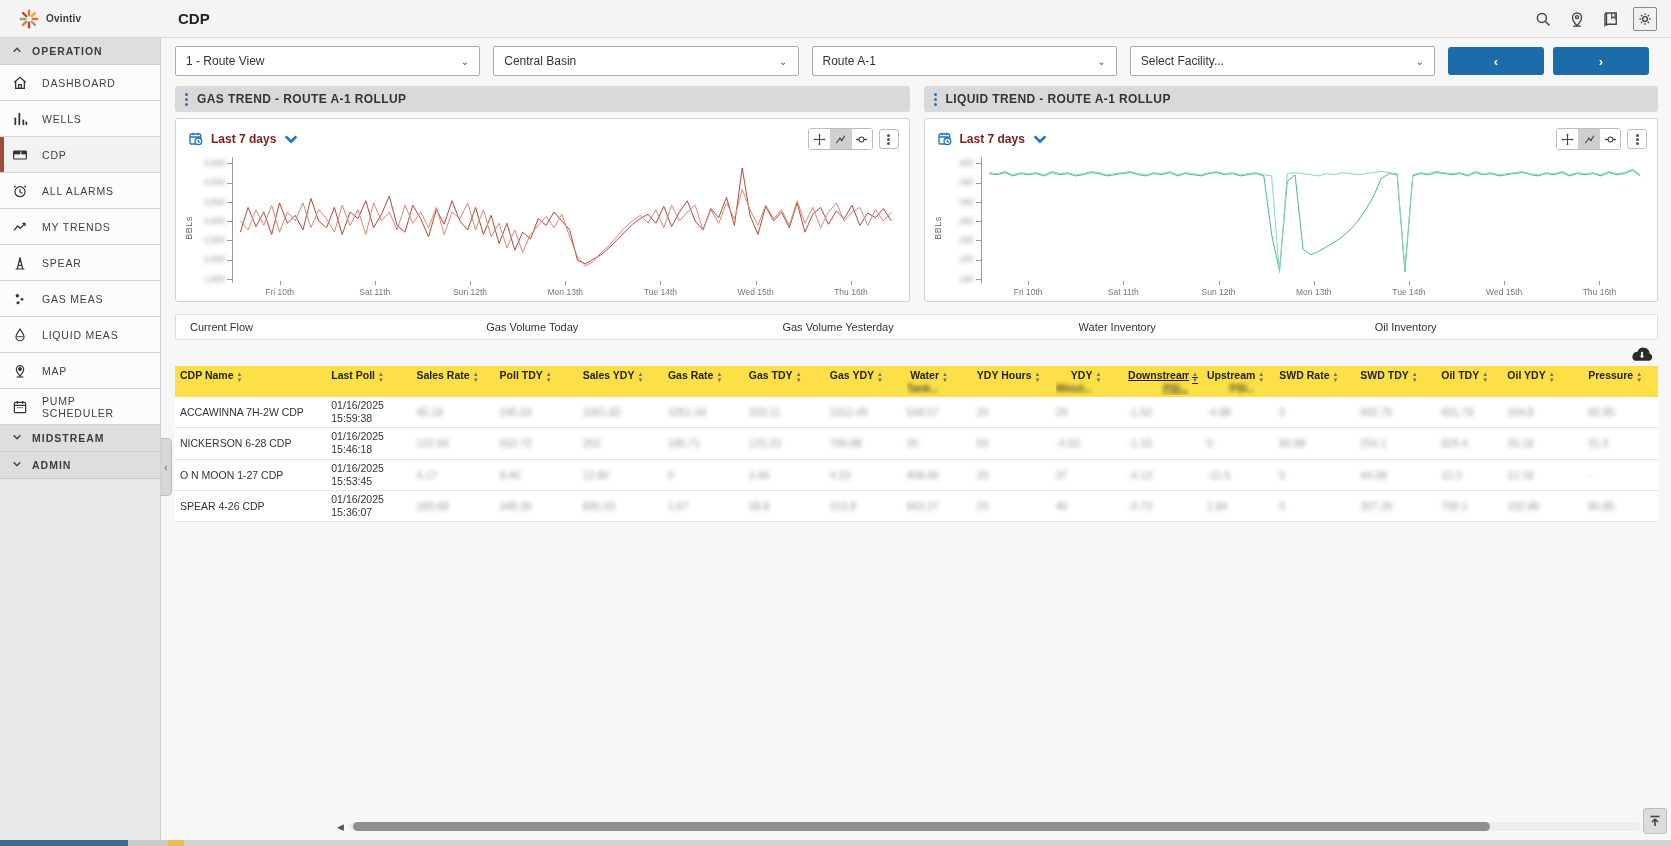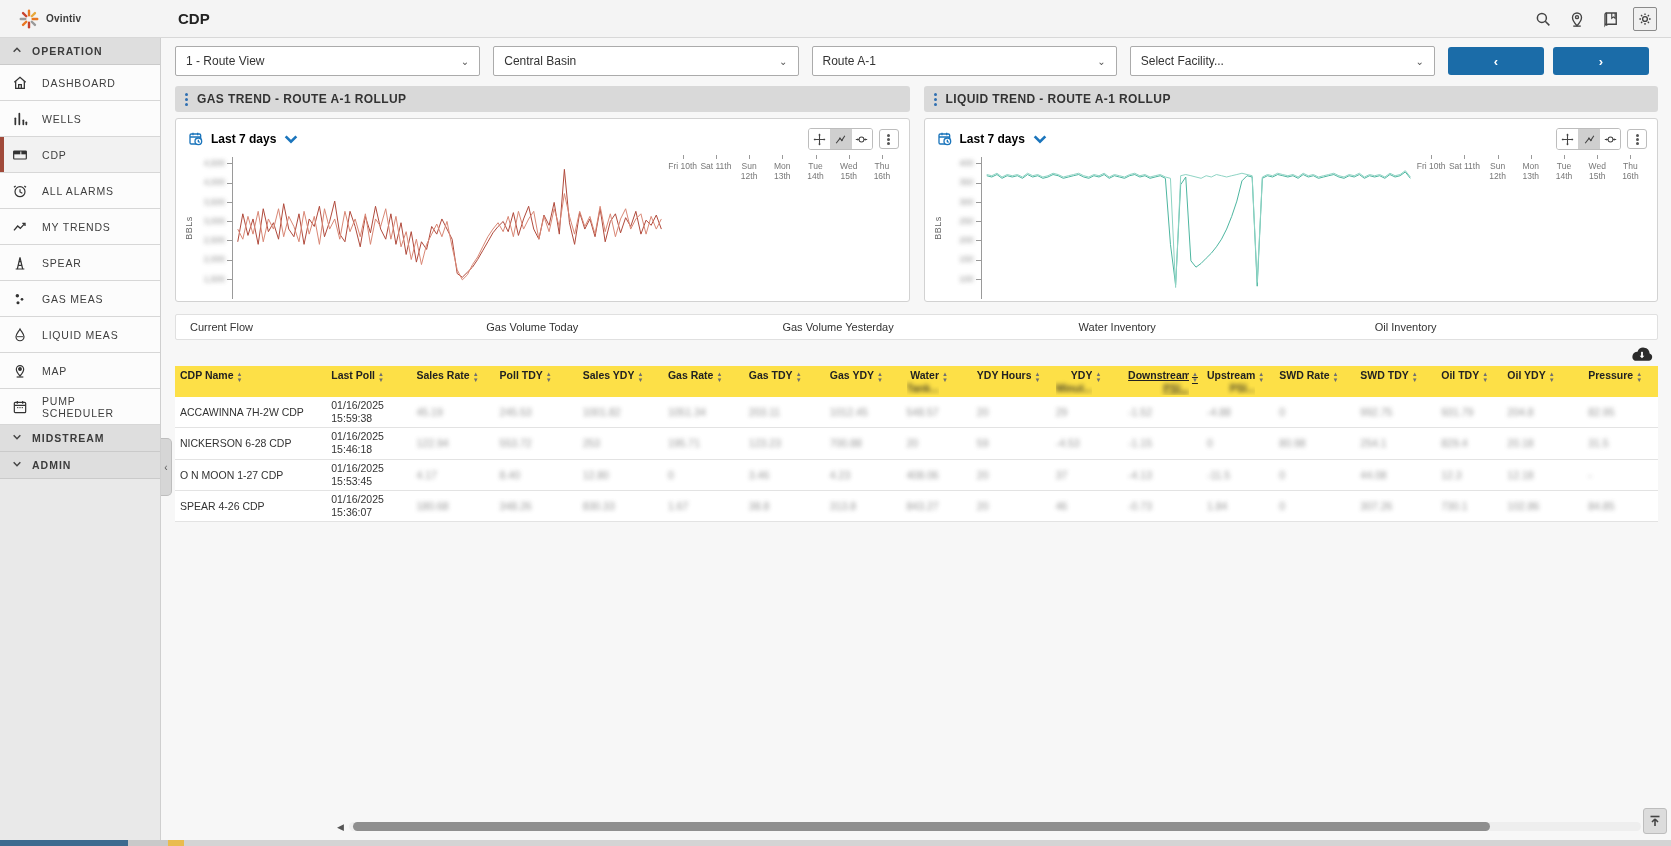--- a/index.html
+++ b/index.html
@@ -60,41 +60,41 @@
   .panels { display:flex; gap:14px; padding:4px 13px 0 13px; }
   .panel { flex:1; min-width:0; }
   .panel-header { height:26px; background:#d9d9d9; border-radius:3px; display:flex;
     align-items:center; gap:9px; padding:0 10px; margin-bottom:6px; cursor:grab; }
   .drag-dots { display:flex; flex-direction:column; gap:2px; }
   .drag-dots i { width:3px; height:3px; border-radius:50%; background:#2f6fb1; display:block; }
   .panel-title { font-size:12px; font-weight:bold; color:#333; letter-spacing:.4px; }
   .chart-card { background:#fff; border:1px solid #d2d2d2; border-radius:3px; height:184px;
     padding:6px 10px 2px 6px; display:flex; flex-direction:column; }
   .chart-head { display:flex; align-items:center; justify-content:space-between; height:28px; }
-  .range-picker { display:flex; align-items:center; gap:7px; color:#000000; font-size:12px;
+  .range-picker { display:flex; align-items:center; gap:7px; color:#7f1d1d; font-size:12px;
     font-weight:bold; cursor:pointer; padding-left:6px; }
   .range-picker svg { width:16px; height:16px; }
   .chart-tools { display:flex; align-items:center; gap:6px; }
   .tool-group { display:flex; border:1px solid #bdbdbd; border-radius:3px; overflow:hidden; }
   .tool-btn { width:21px; height:20px; display:flex; align-items:center; justify-content:center;
     background:#fff; cursor:pointer; color:#444; }
   .tool-btn + .tool-btn { border-left:1px solid #cfcfcf; }
   .tool-btn.selected { background:#cfcfcf; }
   .tool-btn svg { width:13px; height:13px; }
   .kebab-btn { width:20px; height:20px; border:1px solid #bdbdbd; border-radius:3px; background:#fff;
     display:flex; align-items:center; justify-content:center; cursor:pointer; }
   .kebab-btn i, .kebab-v i { width:3px; height:3px; border-radius:50%; background:#555; display:block; margin:1px 0; }
   .chart-body { flex:1; display:flex; padding-top:4px; }
   .bbls { width:14px; display:flex; align-items:center; justify-content:center; }
   .bbls span { transform:rotate(-90deg); font-size:9px; color:#666; white-space:nowrap; letter-spacing:.5px; }
   .yticks { width:36px; display:flex; flex-direction:column; justify-content:space-between;
     padding:2px 0 16px 0; }
   .ytick { font-size:8.5px; color:#777; text-align:right; padding-right:7px; position:relative; line-height:1; }
   .ytick::after { content:""; position:absolute; right:0; top:50%; width:5px; height:1px; background:#999; }
-  .plotwrap { flex:1; display:flex; flex-direction:row; min-width:0; }
+  .plotwrap { flex:1; display:flex; flex-direction:column; min-width:0; }
   .plot { flex:1; border-left:1px solid #9a9a9a; position:relative; }
   .plot svg { position:absolute; inset:0; width:100%; height:100%; }
   .xlabels { height:16px; display:flex; }
   .xlabels span { flex:1; text-align:center; font-size:8.5px; color:#777; position:relative; padding-top:4px; }
   .xlabels span::before { content:""; position:absolute; top:-2px; left:50%; width:1px; height:4px; background:#9a9a9a; }
   .obscured { filter:blur(2px); opacity:.8; }
 
   
   .stats-bar { margin:12px 13px 0 13px; background:#fff; border:1px solid #e0e0e0; border-radius:2px;
     height:26px; display:flex; align-items:center; }

